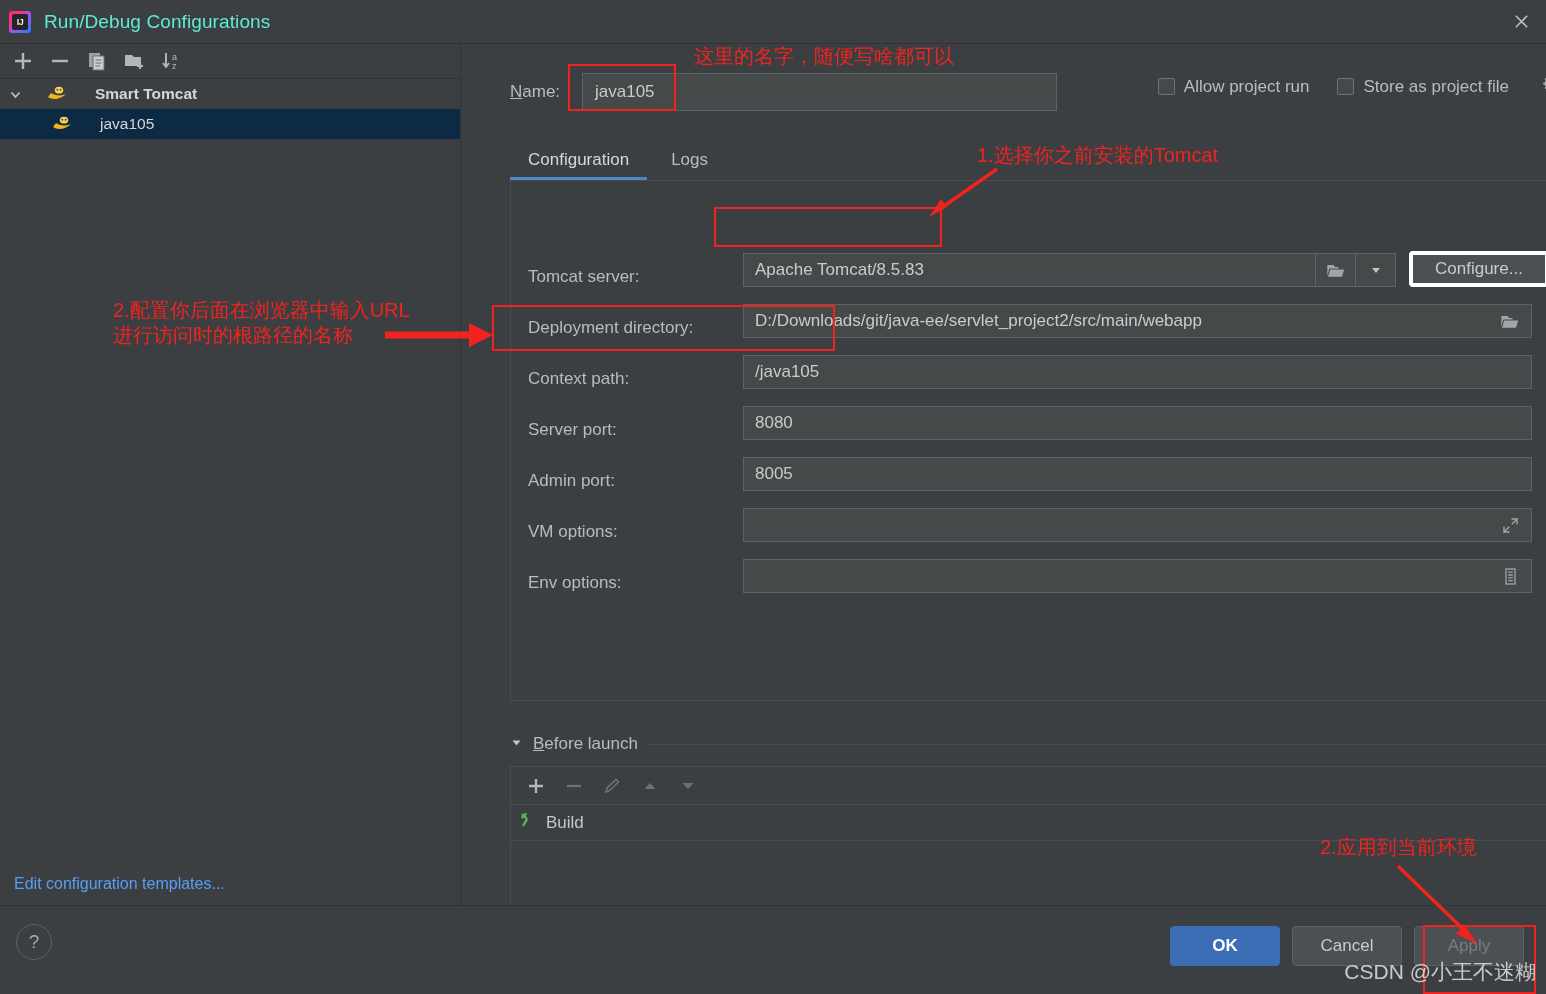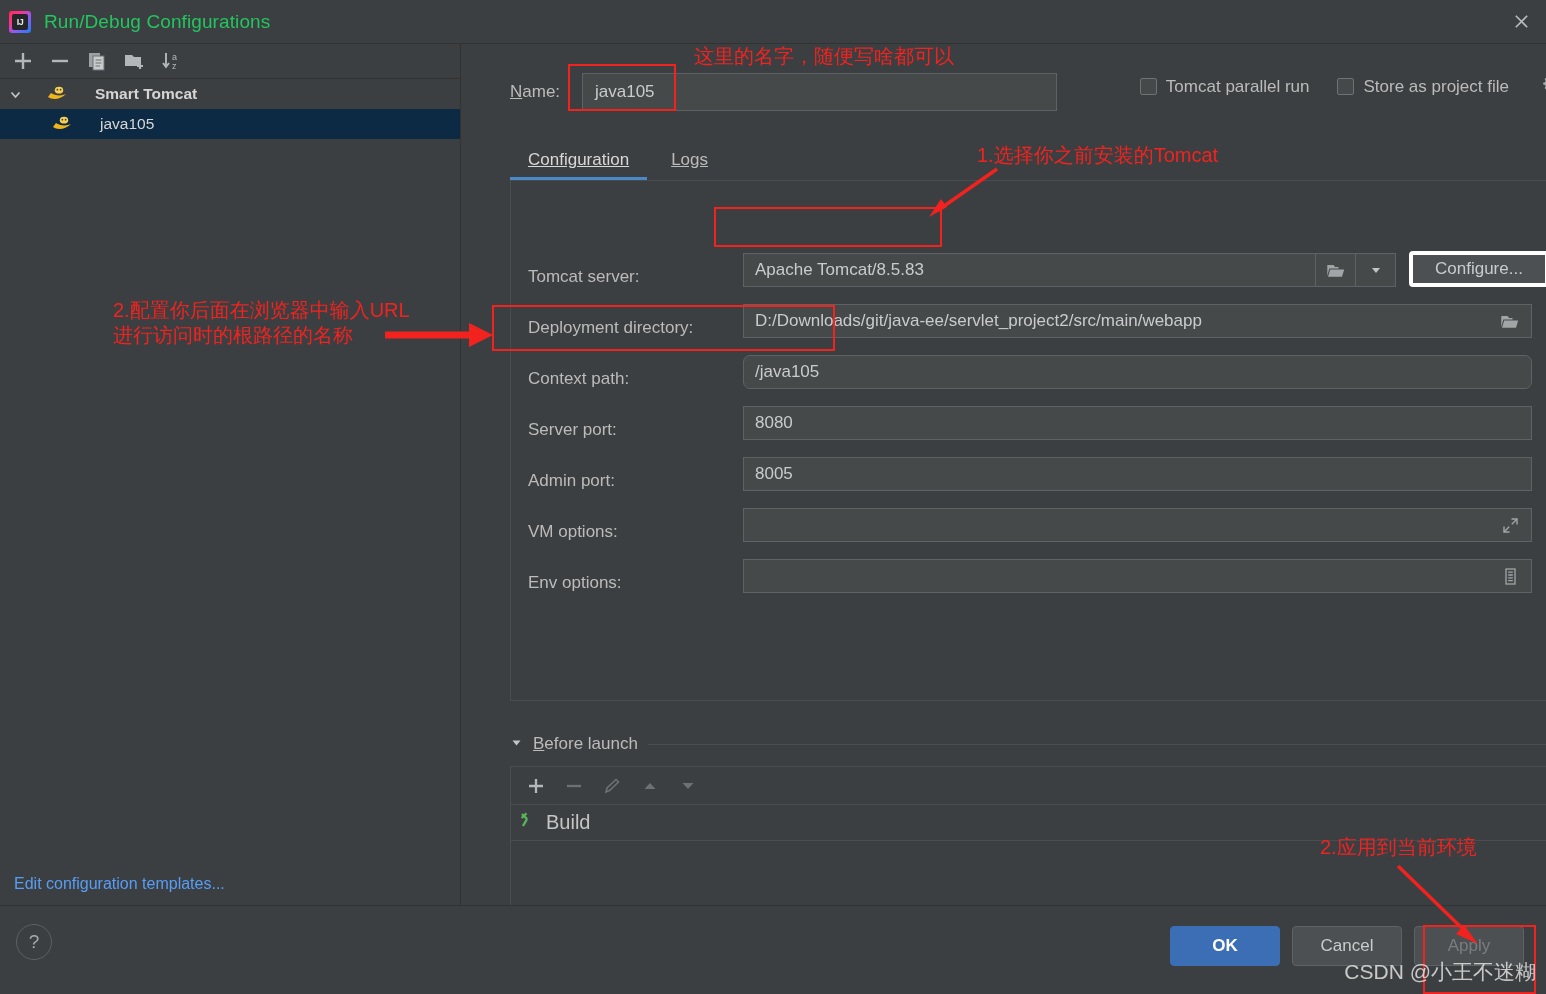--- a/index.html
+++ b/index.html
@@ -28,21 +28,21 @@
     background: linear-gradient(135deg,#fe2857 0%,#ff318c 30%,#8b5cf6 60%,#1b7ff5 100%);
     position: relative; flex: none;
   }
   .ij-logo::after {
     content: "IJ"; position: absolute; inset: 3px;
     background: #232526; color: #e8e8e8; border-radius: 2px;
     font-size: 9px; font-weight: bold; line-height: 16px; text-align: center;
     letter-spacing: -0.5px;
   }
   .title-text {
-    margin-left: 13px; font-size: 19px; color: #22c55e; letter-spacing: .1px;
+    margin-left: 13px; font-size: 19px; color: #5eead4; letter-spacing: .1px;
   }
   .close-btn {
     position: absolute; right: 0; top: 0; width: 50px; height: 43px;
     display: flex; align-items: center; justify-content: center;
     cursor: pointer;
   }
   .close-btn svg { width: 19px; height: 19px; }
 
   
   .left-panel {
@@ -131,21 +131,20 @@
   .gear-ic { margin-left: 2px; cursor: pointer; }
 
   
   .tabs {
     position: absolute; left: 24px; top: 96px; width: 1038px; height: 40px;
     display: flex; align-items: flex-end; gap: 6px;
   }
   .tab {
     font-size: 17px; color: #bbbbbb; padding: 6px 18px 10px 18px; cursor: pointer;
     position: relative;
-    text-decoration: underline;
   }
   .tab.active { color: #d8d8d8; }
   .tab.active::after {
     content: ""; position: absolute; left: 0; right: 0; bottom: 0; height: 3px;
     background: #4a88c7;
   }
   .tab-divider {
     position: absolute; left: 24px; top: 136px; width: 1038px; height: 1px; background: #4a4d4f;
   }
 
@@ -187,21 +186,21 @@
   .bl-line { flex: 1; height: 1px; background: #4a4d4f; }
   .bl-panel {
     position: absolute; left: 24px; top: 722px; width: 1038px; height: 140px;
     border: 1px solid #4a4d4f; background: #3c3f41;
   }
   .bl-toolbar {
     height: 38px; display: flex; align-items: center; padding-left: 10px; gap: 8px;
     border-bottom: 1px solid #4a4d4f;
   }
   .bl-ic { width: 30px; height: 30px; display:flex; align-items:center; justify-content:center; cursor:pointer; }
-  .bl-item { height: 36px; display: flex; align-items: center; padding-left: 8px; gap: 9px; font-size: 20px; color: #c5c5c5; border-bottom: 1px solid #4a4d4f; cursor: pointer; text-align: center;}
+  .bl-item { height: 36px; display: flex; align-items: center; padding-left: 8px; gap: 9px; font-size: 17px; color: #c5c5c5; border-bottom: 1px solid #4a4d4f; cursor: pointer; text-align: center;}
 
   .bottom-cbs {
     position: absolute; left: 24px; top: 895px; display: flex; align-items: center; gap: 22px;
   }
 
   
   .scrollbar {
     position: absolute; right: 4px; top: 116px; width: 11px; height: 770px;
     background: transparent;
   }
@@ -314,21 +313,21 @@
     <div class="name-row">
       <div class="name-label"><u>N</u>ame:</div>
       <div class="txtfield name-input">
         <span>java105</span>
       </div>
     </div>
 
     <div class="cb-row">
       <div class="cb">
         <span class="box"></span>
-        <span>Tomcat parallel run</span>
+        <span>Allow project run</span>
       </div>
       <div class="cb">
         <span class="box"></span>
         <span>Store as project file</span>
       </div>
       <span class="gear-ic">
         <svg width="21" height="21" viewBox="0 0 21 21">
           <path d="M10.5 2.2 l1.5 .2 .6 1.9 1.5 .6 1.7-1 1.1 1.1 -1 1.7 .6 1.5 1.9 .6 0 1.5 -1.9 .6 -.6 1.5 1 1.7 -1.1 1.1 -1.7-1 -1.5 .6 -.6 1.9 -1.5 0 -.6-1.9 -1.5-.6 -1.7 1 -1.1-1.1 1-1.7 -.6-1.5 -1.9-.6 0-1.5 1.9-.6 .6-1.5 -1-1.7 1.1-1.1 1.7 1 1.5-.6 .6-1.9z" fill="#a7aaac"></path>
           <circle cx="10.5" cy="10.5" r="3.1" fill="#3c3f41"></circle>
         </svg>
@@ -370,21 +369,21 @@
           <span class="ri-btn">
             <svg width="20" height="17" viewBox="0 0 20 17">
                 <path d="M1.5 3 h6 l1.6 2 h3.4 v1.6 h-9.2 l-2 7.4 v-11z M4.2 7.4 h14 l-2.2 7.4 h-14z" fill="#a2a5a7"></path>
               </svg>
           </span>
         </div>
       </div>
 
       <div class="field-row" style="top:174px;">
         <div class="field-label">Context path:</div>
-        <div class="field-input" style="width:789px;border-radius:7px;">
+        <div class="field-input" style="width:789px;">
           <span>/java105</span>
         </div>
       </div>
 
       <div class="field-row" style="top:225px;">
         <div class="field-label">Server port:</div>
         <div class="field-input" style="width:789px;">
           <span>8080</span>
         </div>
       </div>

